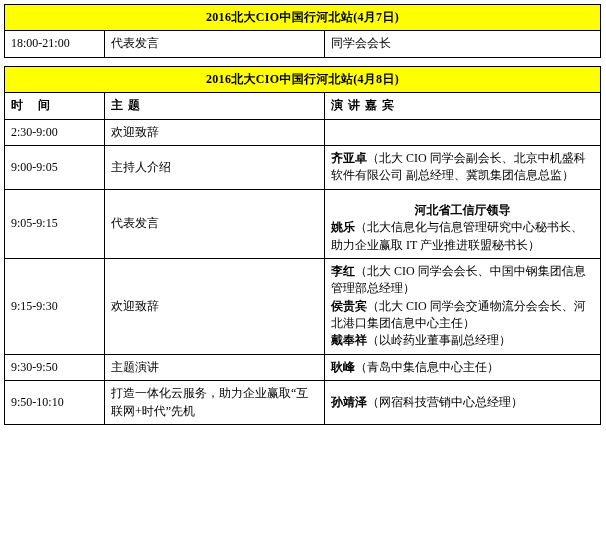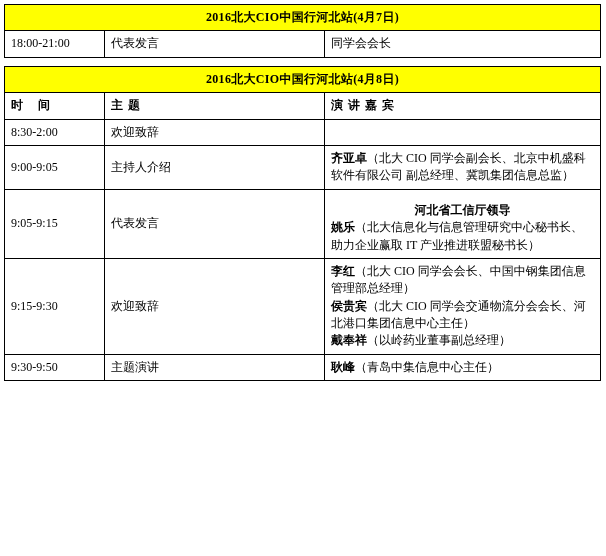--- a/index.html
+++ b/index.html
@@ -84,21 +84,21 @@
         <td class="banner" colspan="3">2016北大CIO中国行河北站(4月8日)</td>
       </tr>
       <tr>
         <td class="hdr hdr-time">时 间</td>
         <td class="hdr">主 题</td>
         <td class="hdr">演 讲 嘉 宾</td>
       </tr>
       </tbody>
       <tbody id="rows-day2">
         <tr>
-          <td>8:30-2:00</td>
+          <td>2:30-9:00</td>
           <td>欢迎致辞</td>
           <td></td>
         </tr>
         <tr>
           <td>9:00-9:05</td>
           <td>主持人介绍</td>
           <td><span class="bold">齐亚卓</span><span>（北大 CIO 同学会副会长、北京中机盛科软件有限公司 副总经理、冀凯集团信息总监）</span></td>
         </tr>
         <tr>
           <td>9:05-9:15</td>
@@ -108,17 +108,22 @@
         <tr>
           <td>9:15-9:30</td>
           <td>欢迎致辞</td>
           <td><span class="bold">李红</span><span>（北大 CIO 同学会会长、中国中钢集团信息管理部总经理）</span><br><span class="bold">侯贵宾</span><span>（北大 CIO 同学会交通物流分会会长、河北港口集团信息中心主任）</span><br><span class="bold">戴奉祥</span><span>（以岭药业董事副总经理）</span></td>
         </tr>
         <tr>
           <td>9:30-9:50</td>
           <td>主题演讲</td>
           <td><span class="bold">耿峰</span><span>（青岛中集信息中心主任）</span></td>
         </tr>
+        <tr>
+          <td>9:50-10:10</td>
+          <td>打造一体化云服务，助力企业赢取“互联网+时代”先机</td>
+          <td><span class="bold">孙靖泽</span><span>（网宿科技营销中心总经理）</span></td>
+        </tr>
       </tbody>
 
   </table>
 
 </div>
 
 </body></html>

